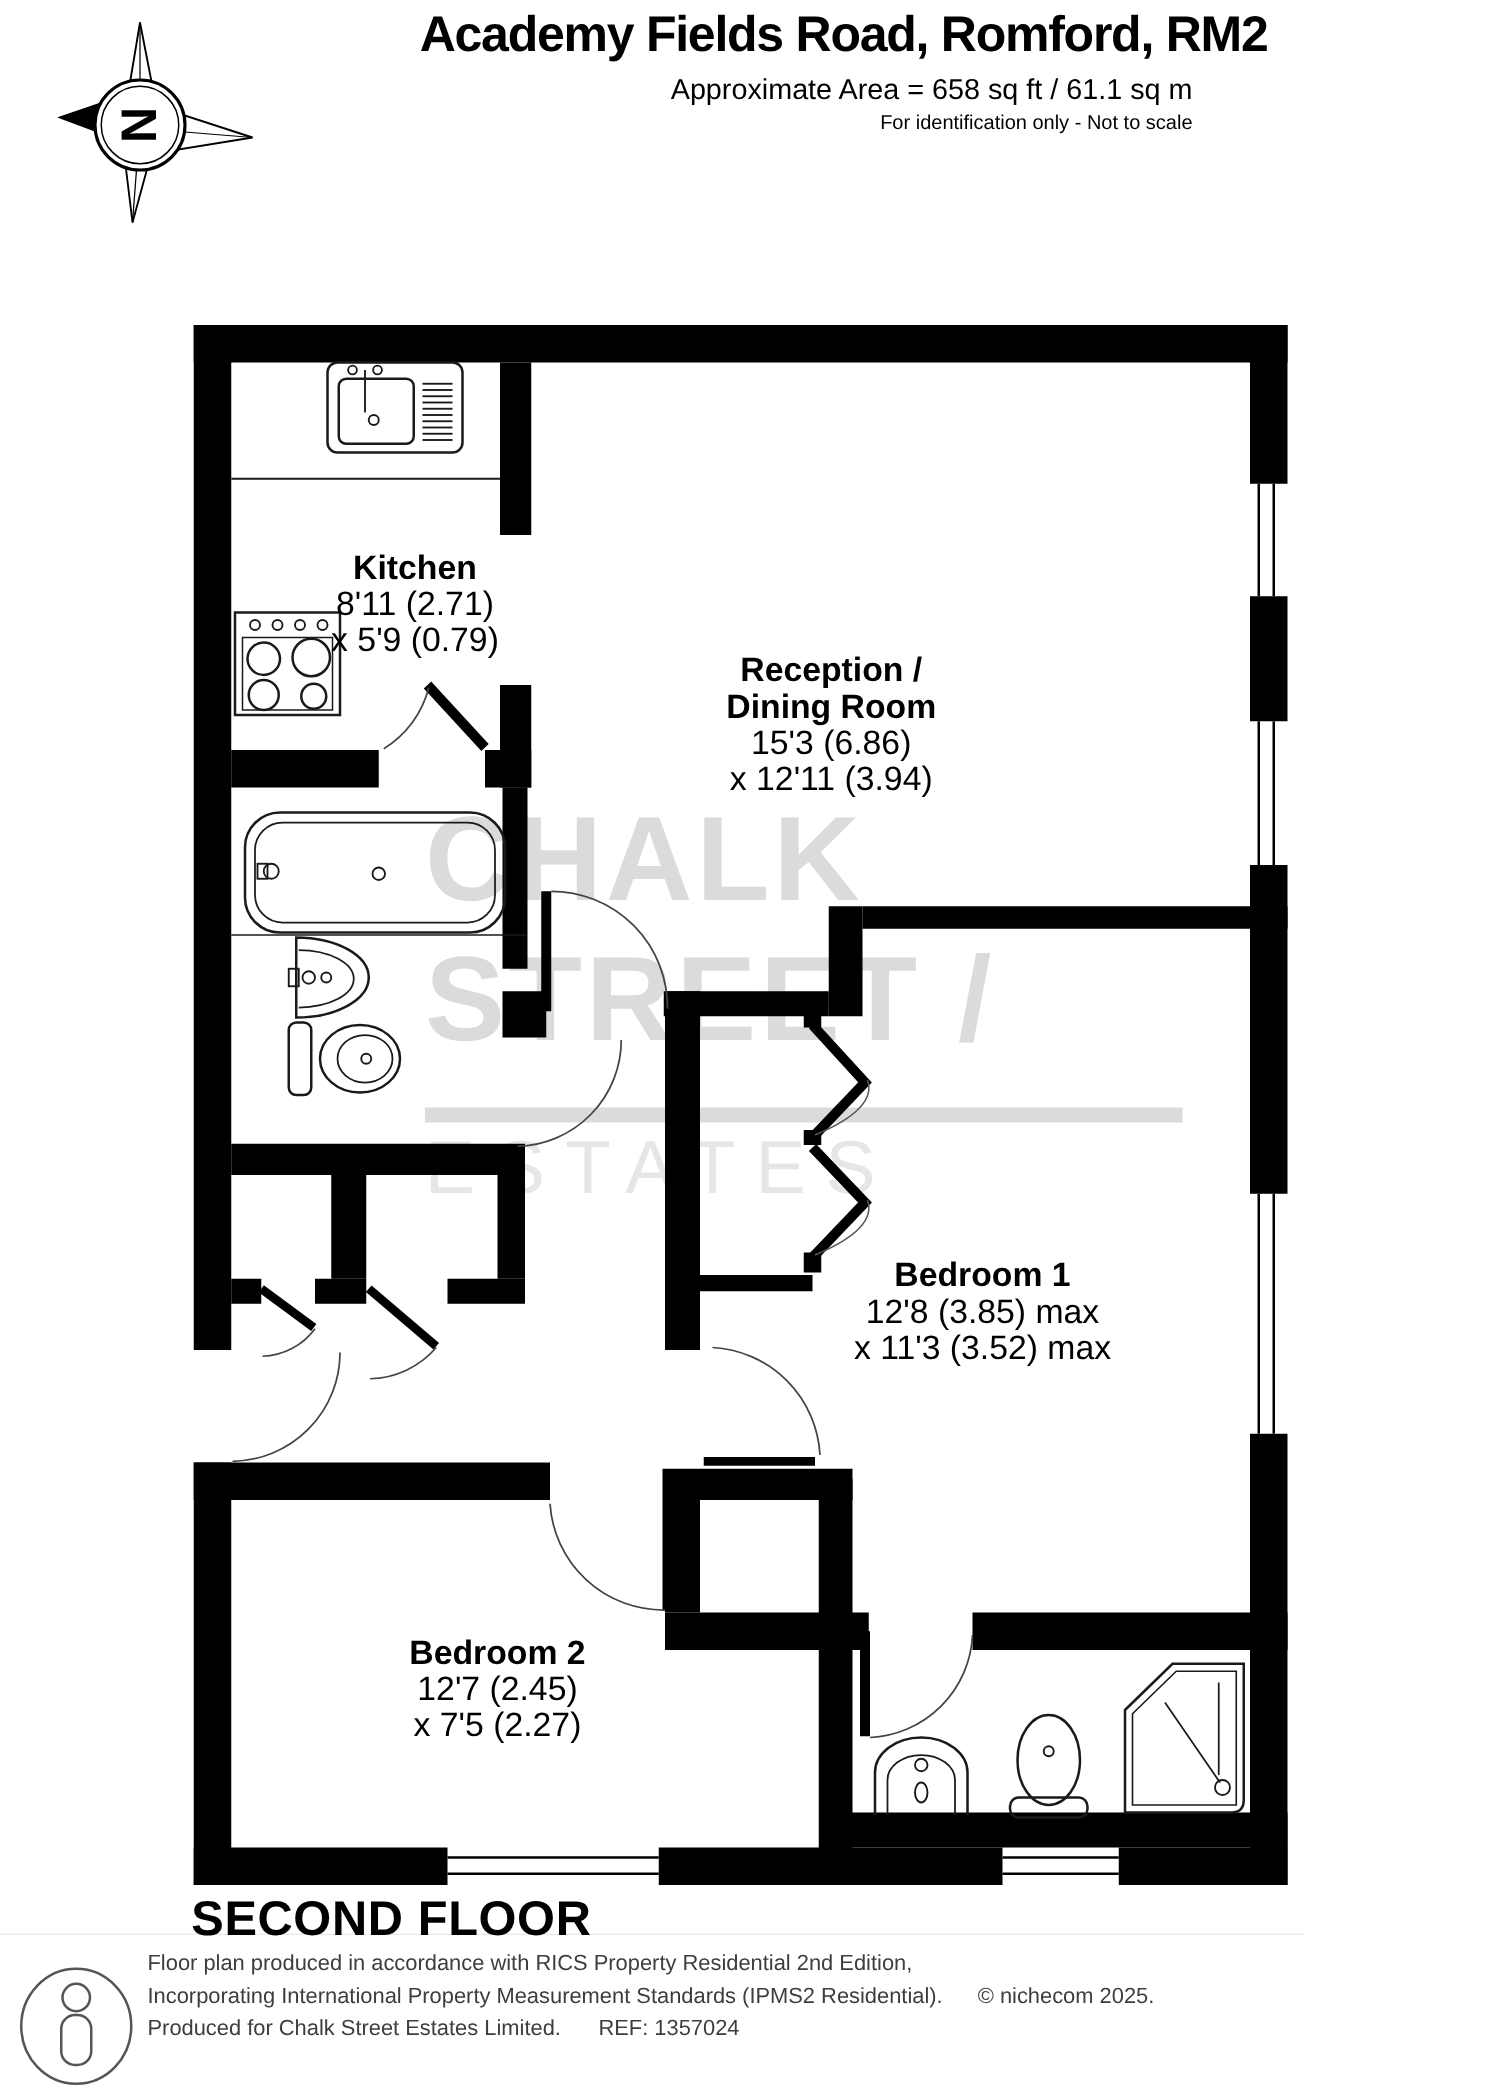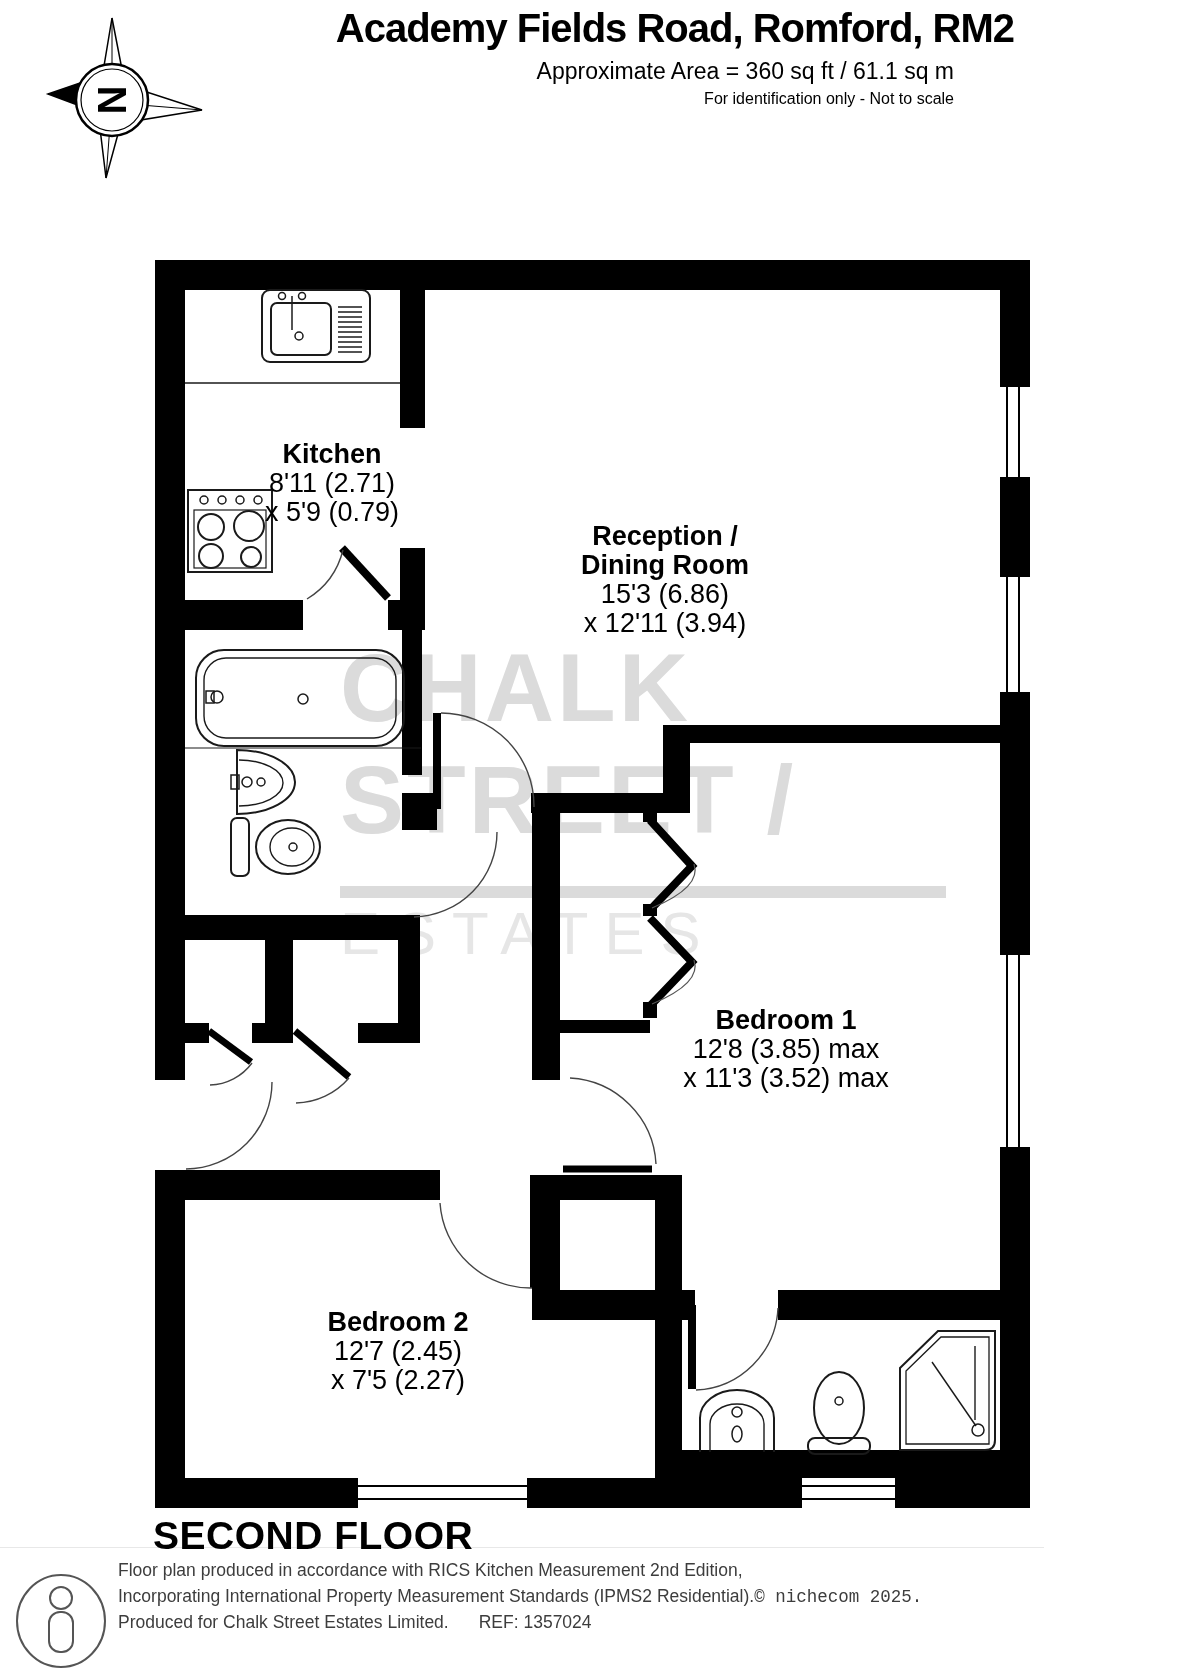--- a/index.html
+++ b/index.html
@@ -16,35 +16,35 @@
   .wm2{left:340px;top:752px;font-size:96px;letter-spacing:3px;}
   .wmbar{left:340px;top:886px;width:606px;height:12px;background:#dbdbdb;}
   .wm3{left:340px;top:904px;font-size:60px;font-weight:normal;color:#e6e6e6;letter-spacing:16px;}
   
   .roomlab{transform:translateX(-50%);text-align:center;font-size:27px;line-height:29px;white-space:nowrap;}
   .roomlab .rn{font-weight:bold;}
   .floorlab{left:153px;top:1514px;font-size:39px;font-weight:bold;letter-spacing:0.5px;}
   
   .footline{left:118px;font-size:17.5px;color:#3d3d3d;}
   .f1{top:1560px;} .f2{top:1586px;} .f3{top:1612px;}
-  .f2 .cp{font-family:Liberation Mono, monospace;}
+  .f2 .cp{margin-left:28px;}
   .f3 .ref{margin-left:30px;}
   .sep{left:0;top:1547px;width:1192px;height:1px;background:#e8e8e8;}
   svg{position:absolute;left:0;top:0;}
   .plan-svg{z-index:3;}
   .wmwrap{z-index:1;}
   .lab{z-index:4;}
 </style>
 </head>
 <body>
 
 <div class="page">
 
   <div class="abs title">Academy Fields Road, Romford, RM2</div>
-  <div class="abs area">Approximate Area = 360 sq ft / 61.1 sq m</div>
+  <div class="abs area">Approximate Area = 658 sq ft / 61.1 sq m</div>
   <div class="abs disclaimer">For identification only - Not to scale</div>
 
   <svg class="abs" style="left:40px;top:10px;" width="180" height="175" viewBox="0 0 180 175">
     <g stroke="#000" stroke-width="1.5" fill="#fff">
       <polygon points="72,8 60,80 86,80"></polygon>
       <line x1="72" y1="8" x2="72" y2="80" stroke-width="1"></line>
       <polygon points="66,168 58,102 84,102"></polygon>
       <line x1="66" y1="168" x2="71" y2="102" stroke-width="1"></line>
       <polygon points="162,100 76,72 76,114"></polygon>
       <line x1="162" y1="100" x2="76" y2="93" stroke-width="1"></line>
@@ -269,21 +269,21 @@
   </div>
 
   <div class="abs floorlab lab">SECOND FLOOR</div>
 
   <div class="abs sep"></div>
   <svg class="abs" style="left:12px;top:1572px;" width="98" height="98" viewBox="0 0 98 98">
     <ellipse cx="49" cy="49" rx="44" ry="46" fill="none" stroke="#555" stroke-width="2"></ellipse>
     <circle cx="49" cy="26" r="11" fill="none" stroke="#555" stroke-width="2"></circle>
     <rect x="37" y="40" width="24" height="40" rx="11" fill="none" stroke="#555" stroke-width="2"></rect>
   </svg>
-  <div class="abs footline f1">Floor plan produced in accordance with RICS Kitchen Measurement 2nd Edition,</div>
+  <div class="abs footline f1">Floor plan produced in accordance with RICS Property Residential 2nd Edition,</div>
   <div class="abs footline f2">
     <span>Incorporating International Property Measurement Standards (IPMS2 Residential).</span><span class="cp">© nichecom 2025.</span>
   </div>
   <div class="abs footline f3">
     <span>Produced for Chalk Street Estates Limited.</span><span class="ref">REF: 1357024</span>
   </div>
 
 </div>
 
 </body></html>

